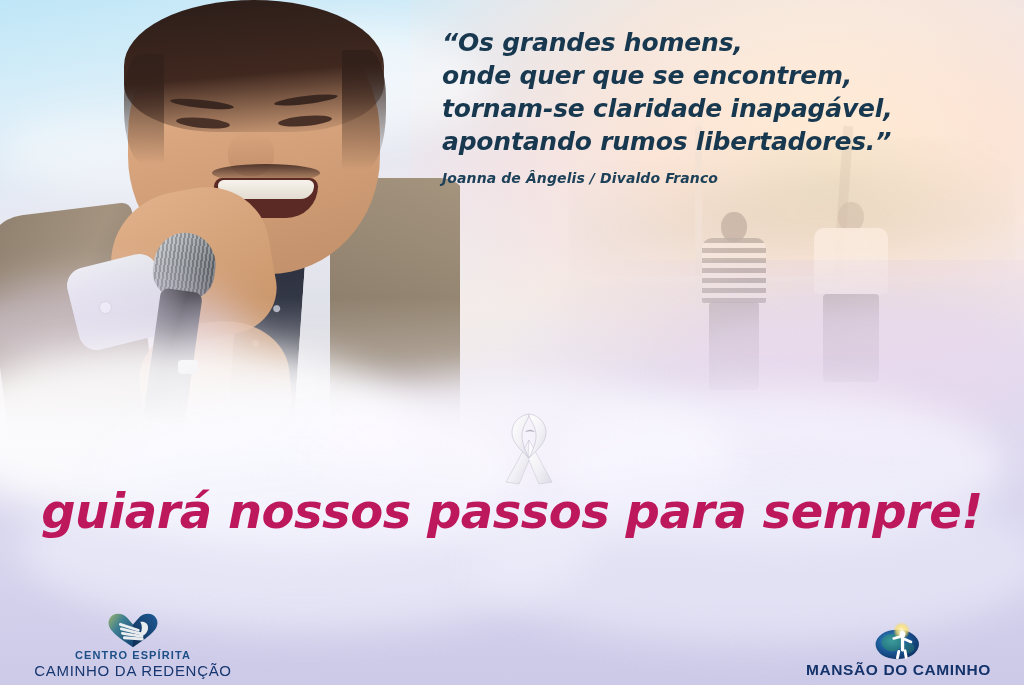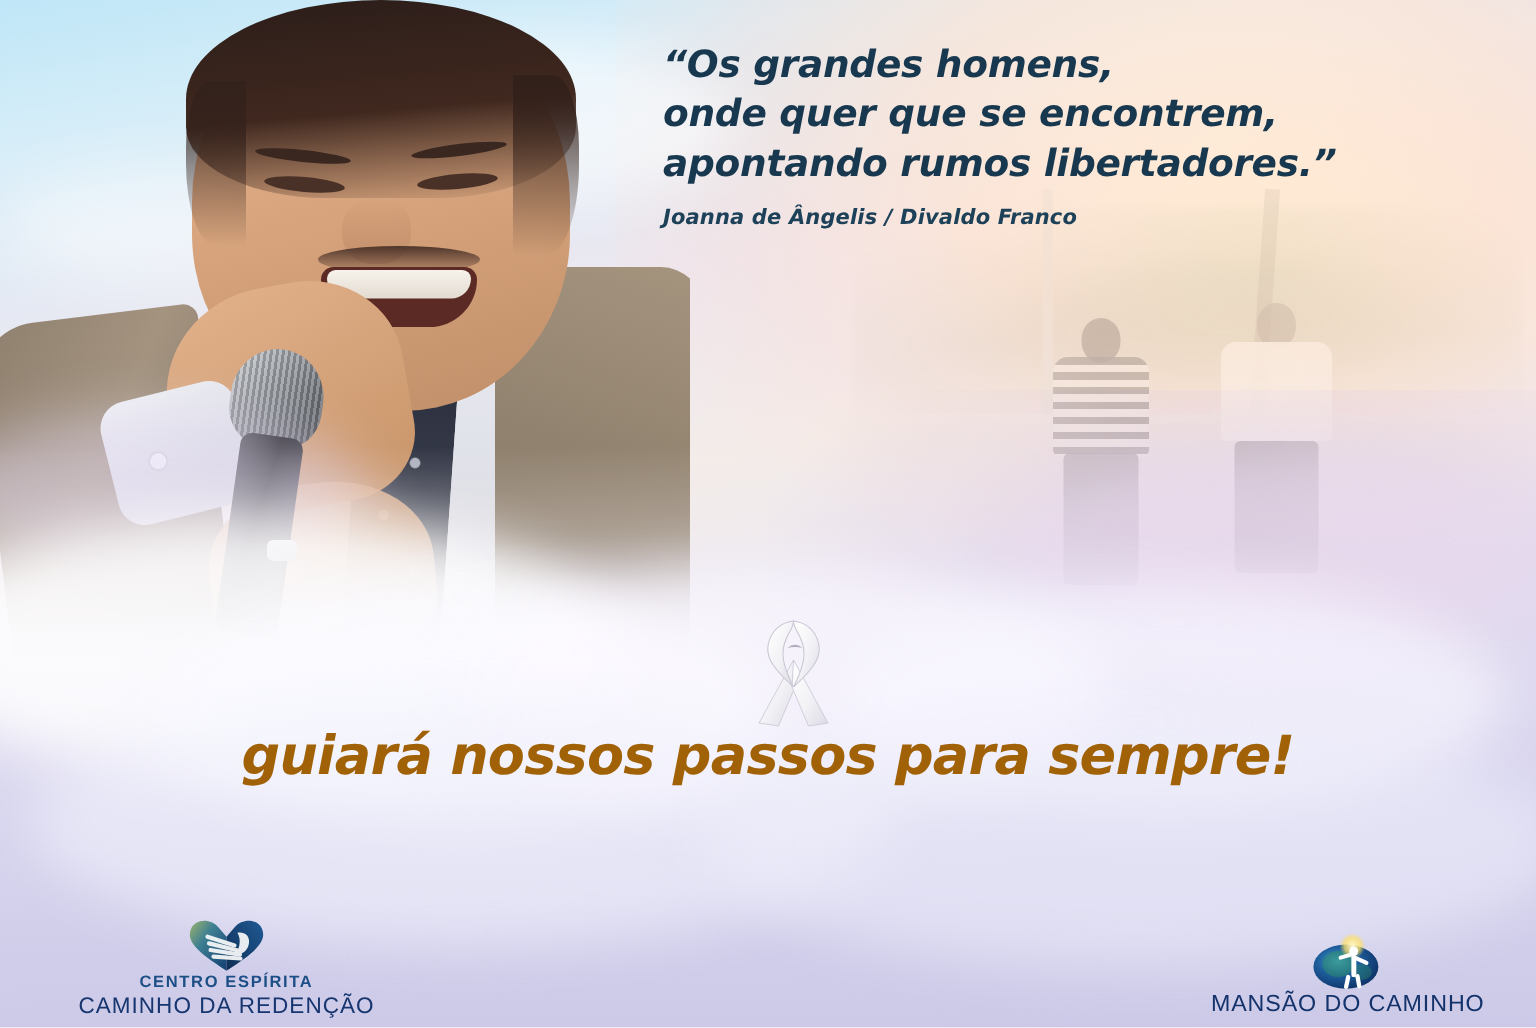--- a/index.html
+++ b/index.html
@@ -374,29 +374,29 @@
   }
   .hl {
     font-family: "DejaVu Sans", sans-serif;
     font-style: italic;
     font-weight: bold;
     letter-spacing: -0.5px;
     line-height: 1.08;
   }
   .hl-1 { font-size: 39px; color: #2236a8; }
   .hl-2 { font-size: 36px; color: #1e56b4; }
-  .hl-3 { font-size: 36px; color: #a16207; font-style: italic; }
+  .hl-3 { font-size: 48px; color: #be185d; font-style: italic; }
 
   
   .logo-block {
     position: absolute;
     bottom: 6px;
     text-align: center;
   }
-  .logo-left  { left: 26px;  width: 250px; }
+  .logo-left  { left: 8px;  width: 250px; }
   .logo-right { right: 8px; width: 235px; }
 
   .logo-mark { height: 40px; display: flex; align-items: center; justify-content: center; }
 
   .logo-text-sm {
     font-family: "Liberation Sans", sans-serif;
     font-weight: bold;
     font-size: 11px;
     letter-spacing: 1.1px;
     color: #1d4f86;
@@ -405,21 +405,21 @@
   .logo-text-lg {
     font-family: "Liberation Sans", sans-serif;
     font-weight: normal;
     font-size: 15px;
     letter-spacing: 0.7px;
     color: #17366f;
     line-height: 17px;
   }
   .logo-text-mansao {
     font-family: "Liberation Sans", sans-serif;
-    font-weight: normal;
+    font-weight: bold;
     font-size: 15.5px;
     letter-spacing: 0.6px;
     color: #15336b;
     line-height: 18px;
   }
 </style>
 </head>
 <body>
 
 <div id="poster">
@@ -486,20 +486,21 @@
   <div class="cloud cl1"></div>
   <div class="cloud cl2"></div>
   <div class="cloud cl3"></div>
   <div class="cloud cl4"></div>
   <div class="cloud cl5"></div>
   <div class="cloud cl6"></div>
 
   <div class="quote">
     <div class="quote-line">“Os grandes homens,</div>
     <div class="quote-line">onde quer que se encontrem,</div>
+    <div class="quote-line">tornam-se claridade inapagável,</div>
     <div class="quote-line">apontando rumos libertadores.”</div>
     <div class="quote-attr">Joanna de Ângelis / Divaldo Franco</div>
   </div>
 
   <div class="ribbon-wrap">
     <svg viewBox="0 0 70 76" width="70" height="76" aria-hidden="true">
       <defs>
         <linearGradient id="rg" x1="0" y1="0" x2="1" y2="1">
           <stop offset="0%" stop-color="#ffffff"></stop>
           <stop offset="55%" stop-color="#f2f1f5"></stop>

